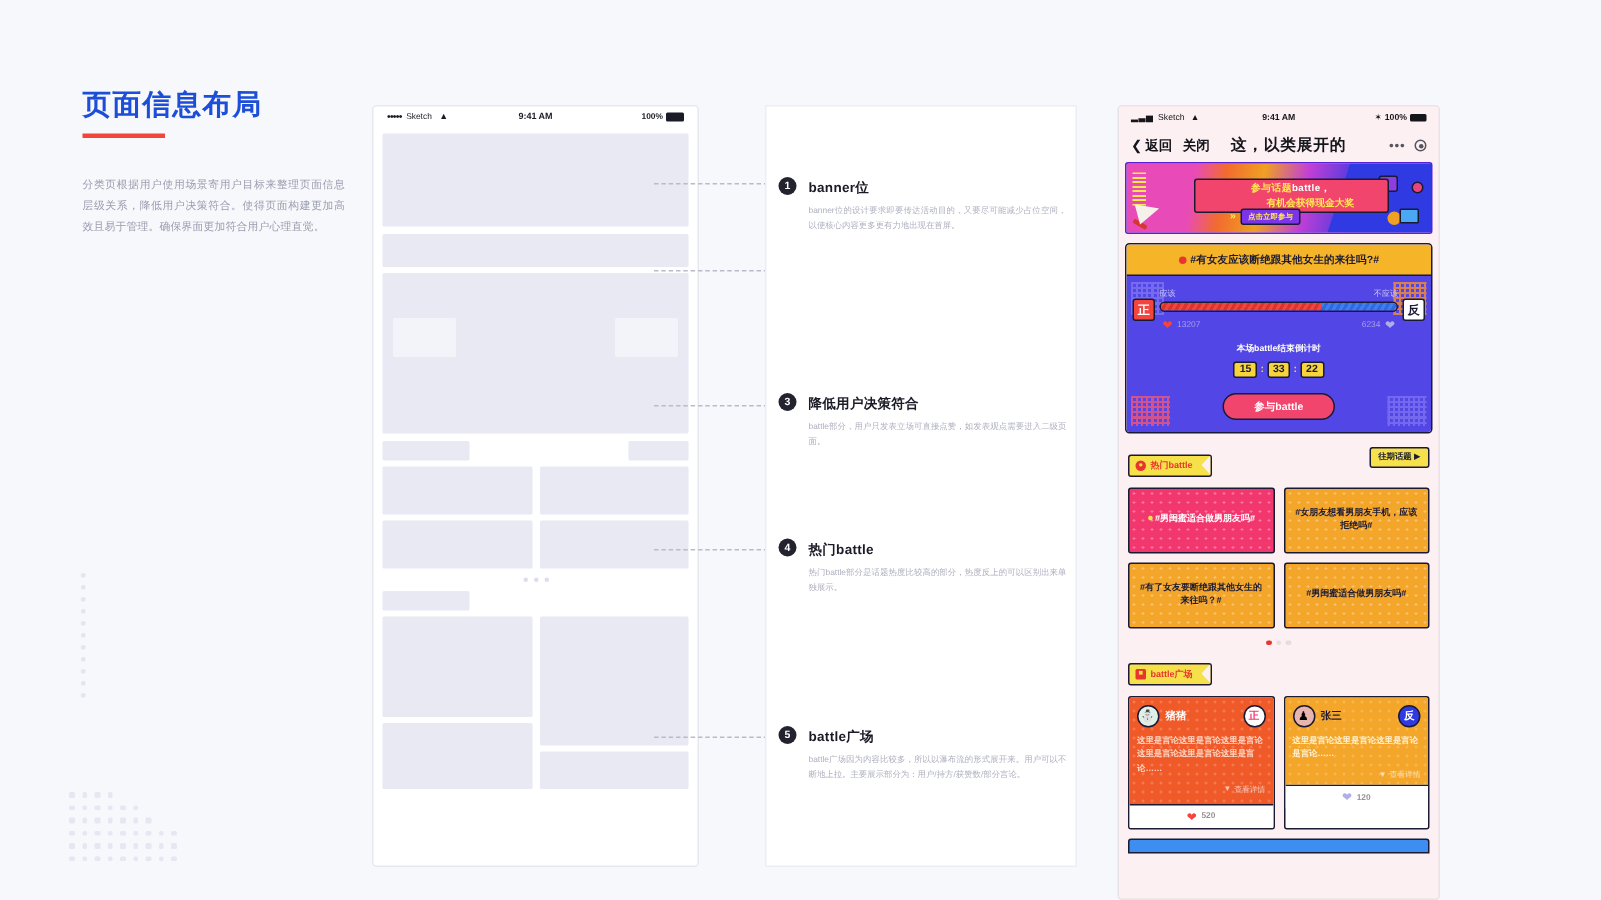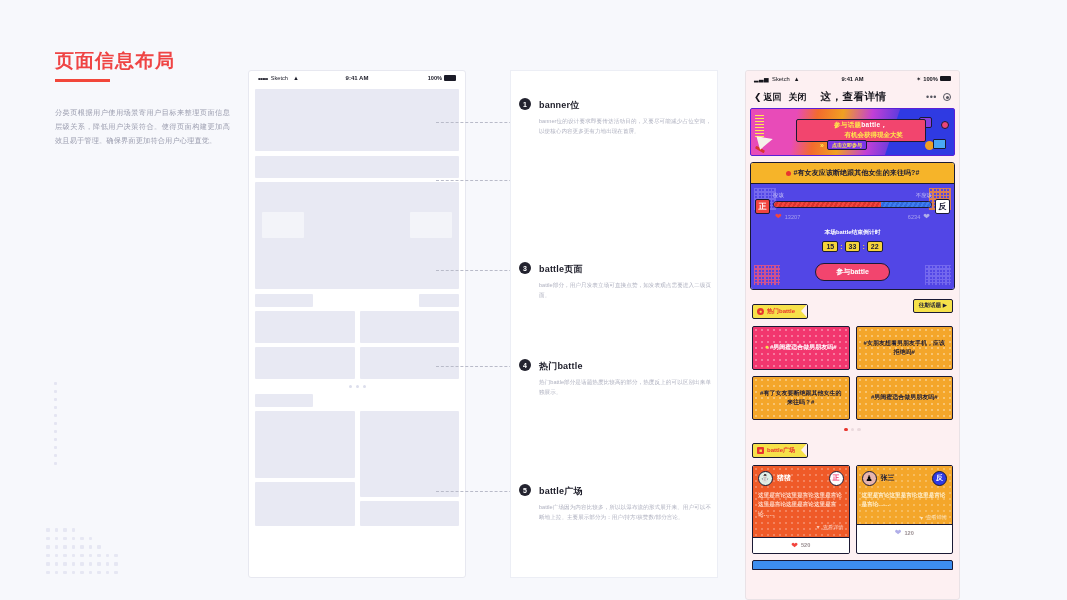--- a/index.html
+++ b/index.html
@@ -7,22 +7,22 @@
     width: 1067px; height: 600px;
     background: #f7f8fc;
     font-family: "Liberation Sans", "DejaVu Sans", sans-serif;
     overflow: hidden;
   }
   .page { position: relative; width: 1067px; height: 600px; background: #f7f8fc; }
 
   
   .left-col { position: absolute; left: 55px; top: 50px; width: 175px; }
   .page-title {
-    font-size: 19px; font-weight: bold; color: #ef4444;
-    letter-spacing: 1px; line-height: 1.2;
+    font-size: 19px; font-weight: bold; color: #1d4ed8;
+    letter-spacing: 1px; line-height: 1.2; margin-top: 10px;
   }
   .title-rule {
     width: 55px; height: 3px; background: #f2463a; margin-top: 6px;
   }
   .body-para {
     margin-top: 22px; font-size: 7.2px; line-height: 1.95;
     color: #9a9cae; letter-spacing: .15px; text-align: justify;
   }
   .body-para.second { margin-top: 24px; }
 
@@ -415,28 +415,28 @@
   <div class="conn" style="left:436px; top:270px; width:86px;"></div>
   <div class="arw" style="left:522px; top:267px;"></div>
 
   <div class="conn" style="left:436px; top:366px; width:86px;"></div>
   <div class="arw" style="left:522px; top:363px;"></div>
 
   <div class="conn" style="left:436px; top:491px; width:86px;"></div>
   <div class="arw" style="left:522px; top:488px;"></div>
 
   <div class="ann-panel">
-    <div class="ann-item" style="top:28px">
+    <div class="ann-item" style="top:48px">
       <div class="ann-num">1</div>
       <div class="ann-title">banner位</div>
       <div class="ann-desc">banner位的设计要求即要传达活动目的，又要尽可能减少占位空间，以使核心内容更多更有力地出现在首屏。</div>
     </div>
     <div class="ann-item" style="top:192px">
       <div class="ann-num">3</div>
-      <div class="ann-title">battle页面</div>
+      <div class="ann-title">降低用户决策符合</div>
       <div class="ann-desc">battle部分，用户只发表立场可直接点赞，如发表观点需要进入二级页面。</div>
     </div>
     <div class="ann-item" style="top:289px">
       <div class="ann-num">4</div>
       <div class="ann-title">热门battle</div>
       <div class="ann-desc">热门battle部分是话题热度比较高的部分，热度反上的可以区别出来单独展示。</div>
     </div>
     <div class="ann-item" style="top:414px">
       <div class="ann-num">5</div>
       <div class="ann-title">battle广场</div>
@@ -455,21 +455,21 @@
         <span>✶</span>
         <span>100%</span>
         <span class="cbatt"></span>
       </span>
     </div>
 
     <div class="cp-nav">
       <span class="back">❮</span>
       <span class="nlabel">返回</span>
       <span class="nclose">关闭</span>
-      <span class="ntitle">这，查看详情</span>
+      <span class="ntitle">这，以类展开的</span>
       <span class="nicons">
         <span class="dots3">•••</span>
         <span class="circ"></span>
       </span>
     </div>
 
     <div class="banner">
       <div class="bluewedge"></div>
       <div class="dotsq"></div>
       <div class="horn-stick"></div>

